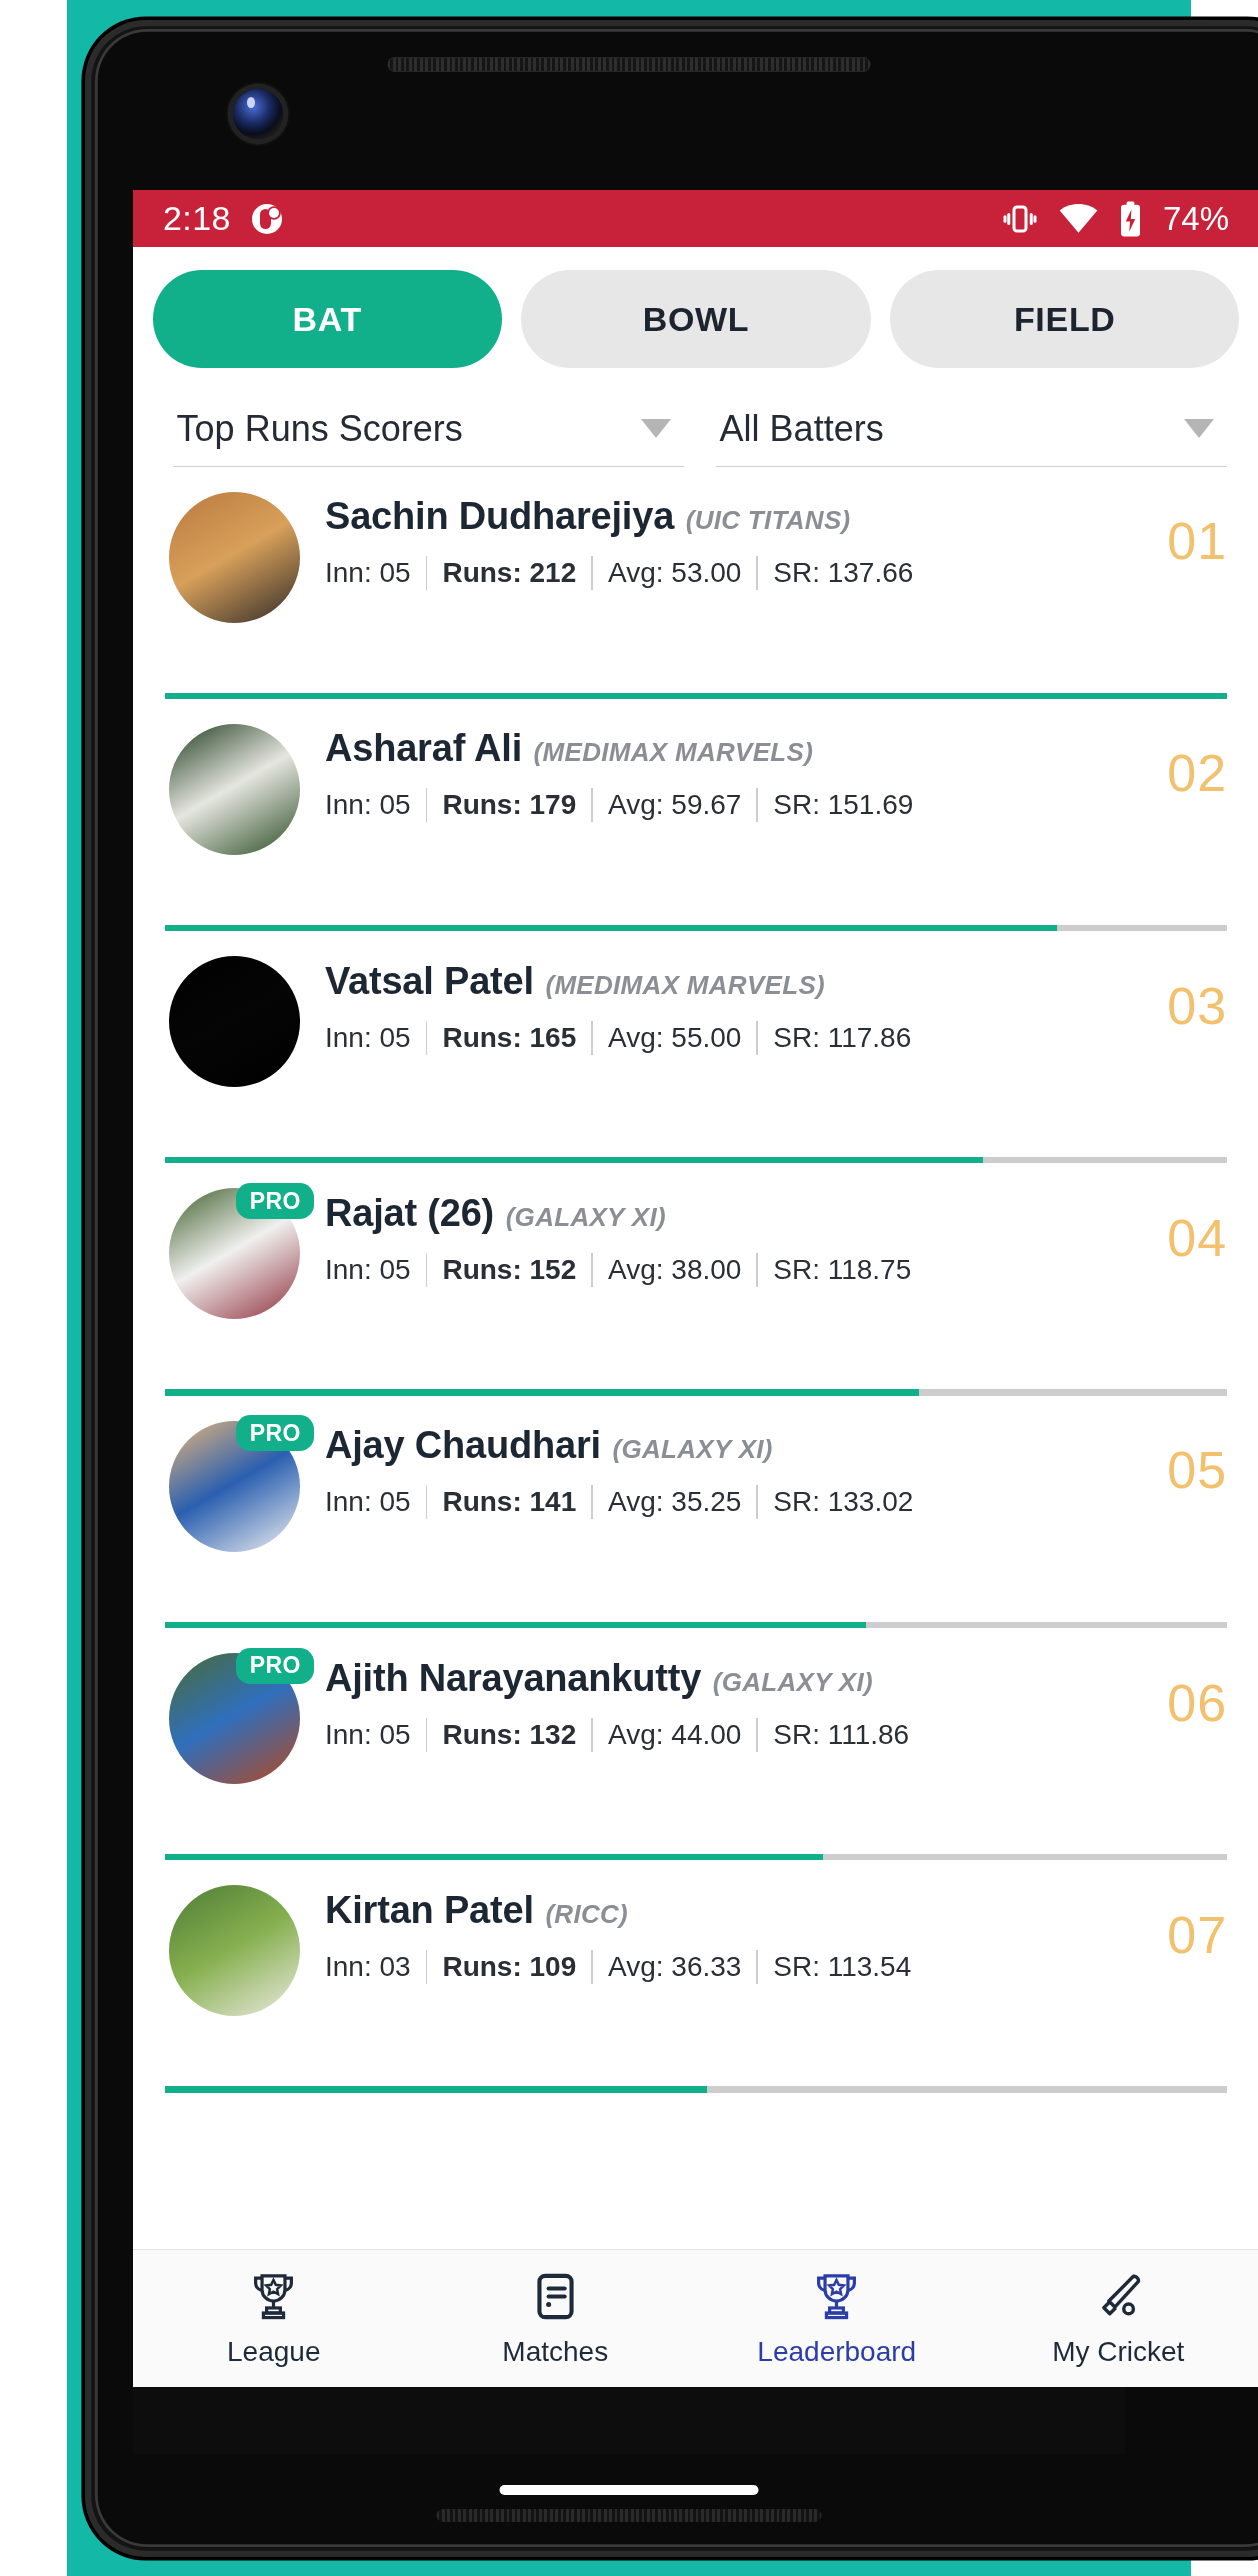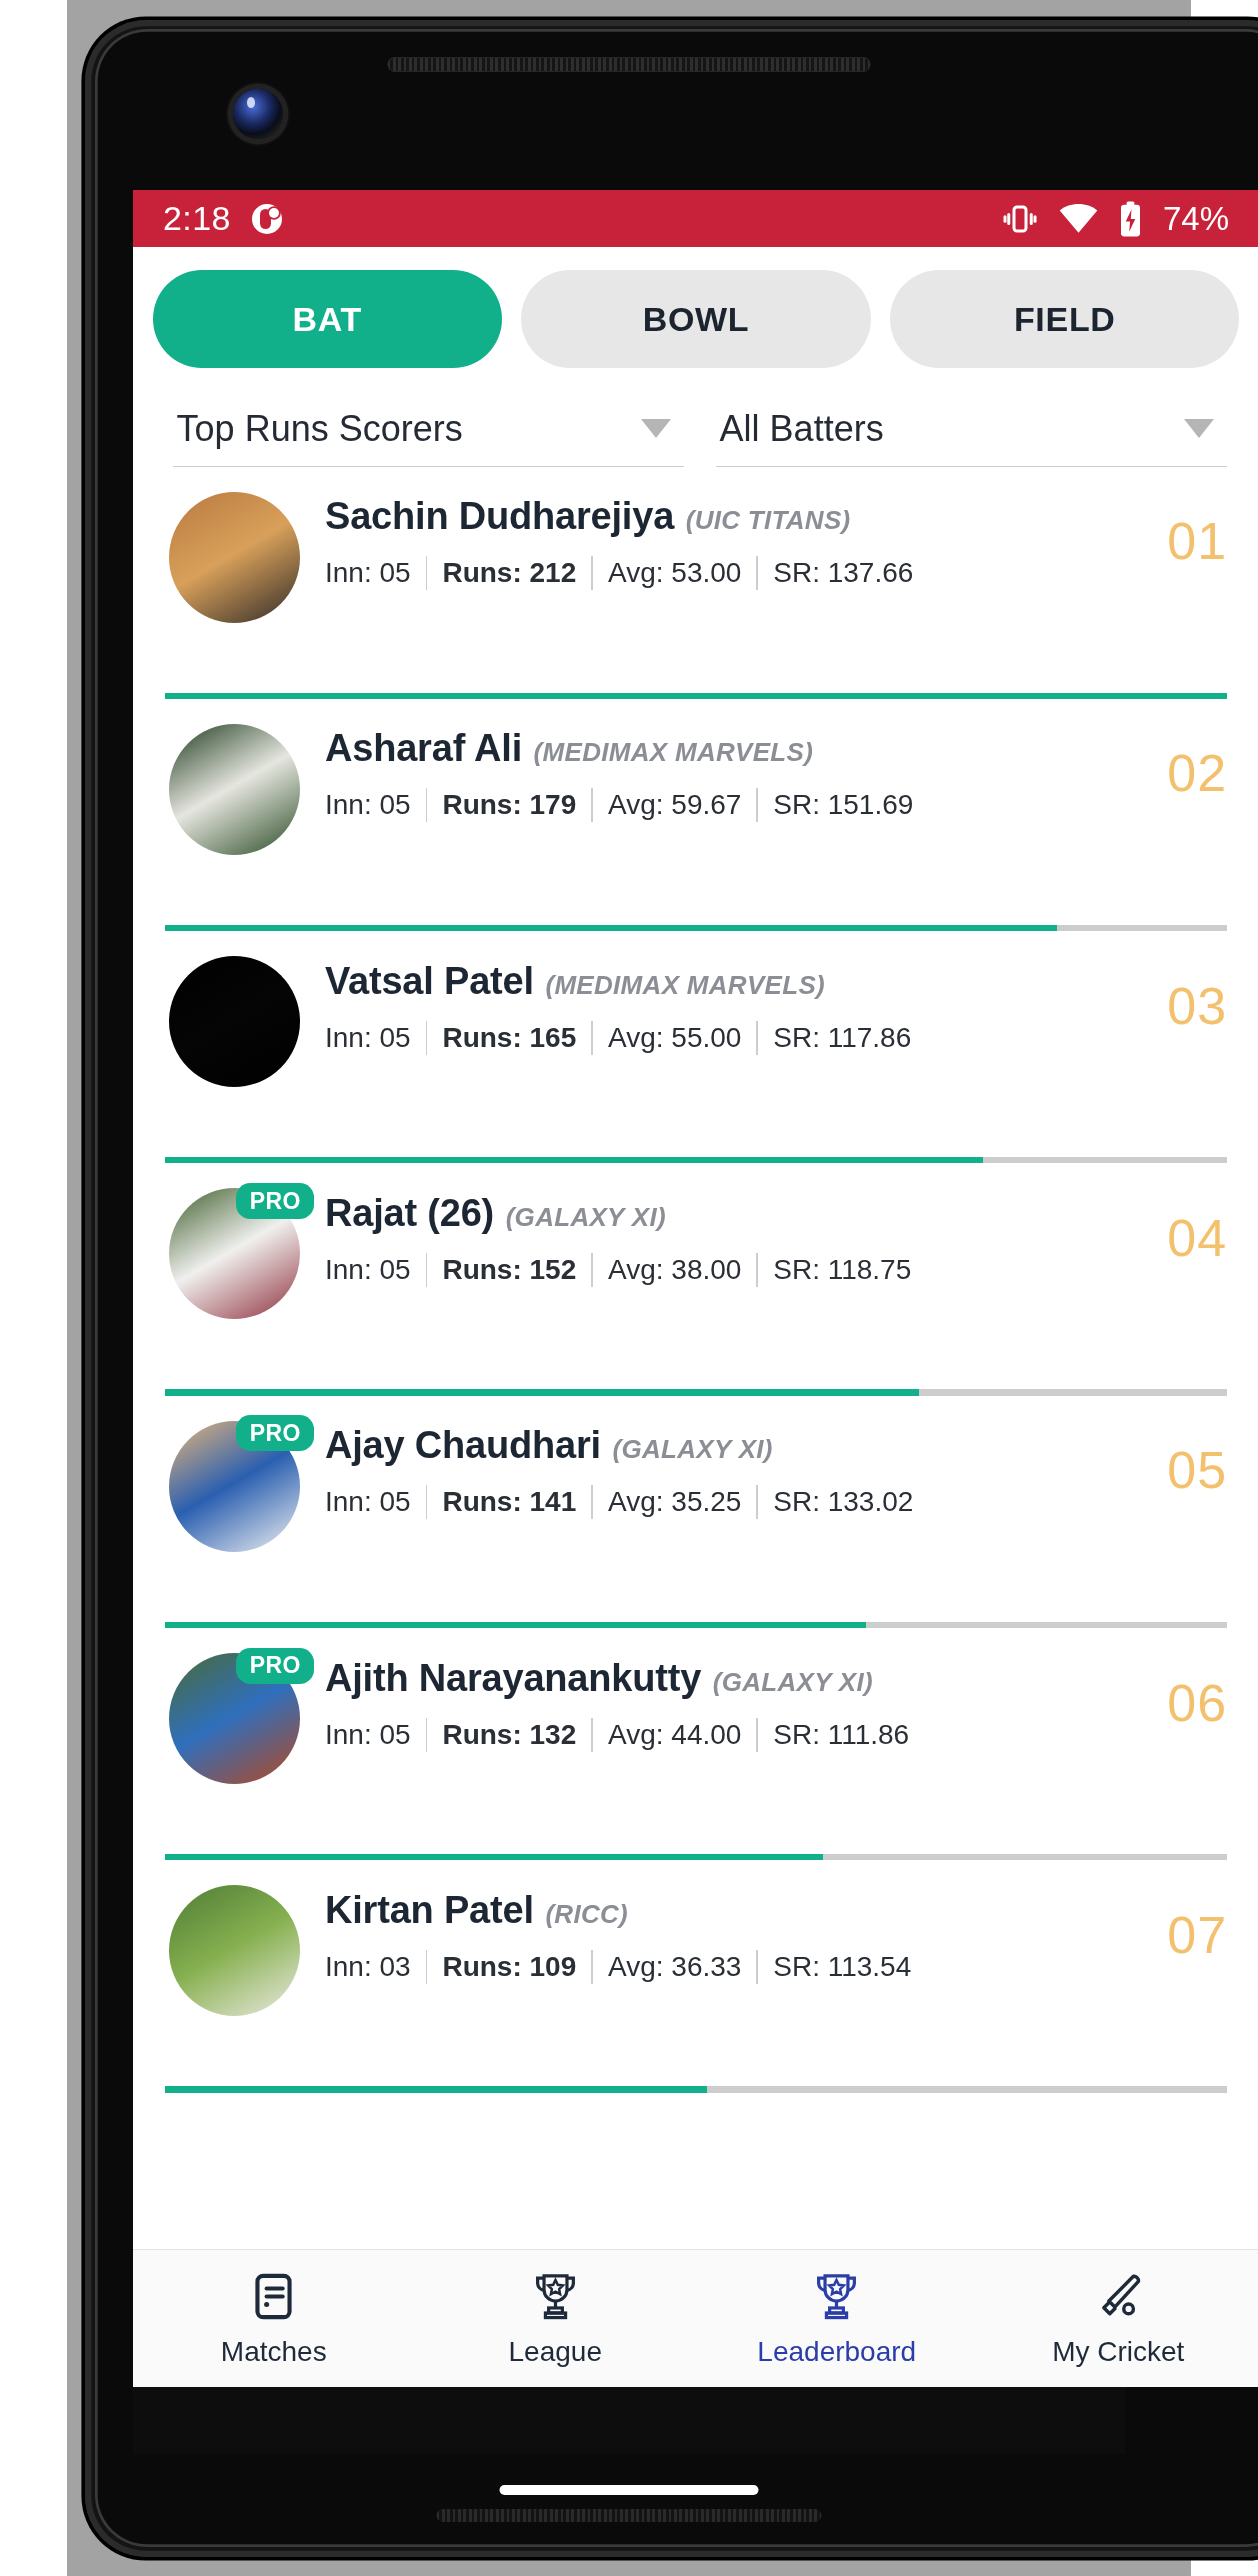--- a/index.html
+++ b/index.html
@@ -7,21 +7,21 @@
   body {
     font-family:"Liberation Sans", sans-serif;
     display:flex; align-items:center; justify-content:center;
     overflow:hidden;
   }
 
   
   .phone-frame{
     position:relative;
     width:1124px; height:2576px;
-    background:#a3a3a3;
+    background:#14b8a6;
     display:flex; align-items:center; justify-content:center;
   }
   .phone-body{
     position:absolute;
     left:18px; top:19.7px; width:1223px; height:2537px;
     background:#141414;
     border-radius:61px;
     box-shadow: inset 0 0 0 6.3px #2b2b2b, 0 0 0 3.6px #000;
   }
   .phone-body::before{
@@ -417,41 +417,41 @@
             </div>
           </div>
           <div class="rank">07</div>
         </div>
         <div class="progress-track">
           <div class="progress-fill" style="width: 51%;"></div>
         </div>
       </div>
 
     <div class="bottom-nav">
-      <div class="nav-item">
-        <svg class="nav-icon" viewBox="0 0 24 24">
-          <rect x="5" y="3" width="14" height="18" rx="2.5" fill="none" stroke="#1e2a3a" stroke-width="1.8"></rect>
-          <line x1="9" y1="8.5" x2="16" y2="8.5" stroke="#1e2a3a" stroke-width="1.8" stroke-linecap="round"></line>
-          <line x1="9" y1="12" x2="16" y2="12" stroke="#1e2a3a" stroke-width="1.8" stroke-linecap="round"></line>
-          <circle cx="9" cy="15.5" r="1.1" fill="#1e2a3a"></circle>
-        </svg>
-        <span class="nav-label">Matches</span>
-      </div>
       <div class="nav-item">
         <svg class="nav-icon" viewBox="0 0 24 24">
           <path d="M7 3 H17 V9 a5 5 0 0 1 -10 0 Z" fill="none" stroke="#1e2a3a" stroke-width="1.4"></path>
           <path d="M7 4 H4.2 v2.2 a3.2 3.2 0 0 0 2.9 3.1" fill="none" stroke="#1e2a3a" stroke-width="1.4"></path>
           <path d="M17 4 h2.8 v2.2 a3.2 3.2 0 0 1 -2.9 3.1" fill="none" stroke="#1e2a3a" stroke-width="1.4"></path>
           <path d="M12 14 v3" stroke="#1e2a3a" stroke-width="1.4"></path>
           <rect x="9" y="17" width="6" height="2.2" fill="none" stroke="#1e2a3a" stroke-width="1.4"></rect>
           <rect x="7.6" y="19.2" width="8.8" height="2" fill="none" stroke="#1e2a3a" stroke-width="1.4"></rect>
           <path d="M12 4.8 l1 2.1 2.2.3 -1.6 1.6 .4 2.2 -2-1.1 -2 1.1 .4-2.2 -1.6-1.6 2.2-.3 Z" fill="none" stroke="#1e2a3a" stroke-width="1.1"></path>
         </svg>
         <span class="nav-label">League</span>
       </div>
+      <div class="nav-item">
+        <svg class="nav-icon" viewBox="0 0 24 24">
+          <rect x="5" y="3" width="14" height="18" rx="2.5" fill="none" stroke="#1e2a3a" stroke-width="1.8"></rect>
+          <line x1="9" y1="8.5" x2="16" y2="8.5" stroke="#1e2a3a" stroke-width="1.8" stroke-linecap="round"></line>
+          <line x1="9" y1="12" x2="16" y2="12" stroke="#1e2a3a" stroke-width="1.8" stroke-linecap="round"></line>
+          <circle cx="9" cy="15.5" r="1.1" fill="#1e2a3a"></circle>
+        </svg>
+        <span class="nav-label">Matches</span>
+      </div>
       <div class="nav-item active">
         <svg class="nav-icon" viewBox="0 0 24 24">
           <path d="M7 3 H17 V9 a5 5 0 0 1 -10 0 Z" fill="none" stroke="#2b3ea8" stroke-width="1.4"></path>
           <path d="M7 4 H4.2 v2.2 a3.2 3.2 0 0 0 2.9 3.1" fill="none" stroke="#2b3ea8" stroke-width="1.4"></path>
           <path d="M17 4 h2.8 v2.2 a3.2 3.2 0 0 1 -2.9 3.1" fill="none" stroke="#2b3ea8" stroke-width="1.4"></path>
           <path d="M12 14 v3" stroke="#2b3ea8" stroke-width="1.4"></path>
           <rect x="9" y="17" width="6" height="2.2" fill="none" stroke="#2b3ea8" stroke-width="1.4"></rect>
           <rect x="7.6" y="19.2" width="8.8" height="2" fill="none" stroke="#2b3ea8" stroke-width="1.4"></rect>
           <path d="M12 4.8 l1 2.1 2.2.3 -1.6 1.6 .4 2.2 -2-1.1 -2 1.1 .4-2.2 -1.6-1.6 2.2-.3 Z" fill="none" stroke="#2b3ea8" stroke-width="1.1"></path>
         </svg>

